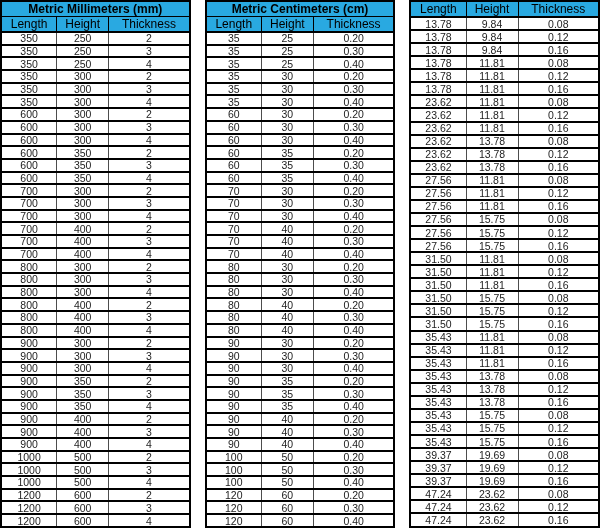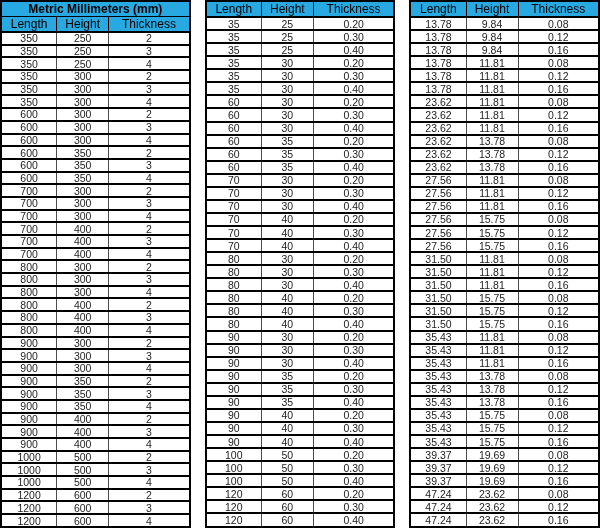--- a/index.html
+++ b/index.html
@@ -283,20 +283,23 @@
           <td>1200</td>
           <td>600</td>
           <td>4</td>
         </tr>
       </tbody>
   </table>
 
   <table class="section">
     <thead>
       <tr>
+        <th class="title" colspan="3">Metric Centimeters (cm)</th>
+      </tr>
+      <tr>
         <th class="col">Length</th>
         <th class="col">Height</th>
         <th class="col">Thickness</th>
       </tr>
     </thead>
     <tbody>
         <tr>
           <td>35</td>
           <td>25</td>
           <td>0.20</td>

